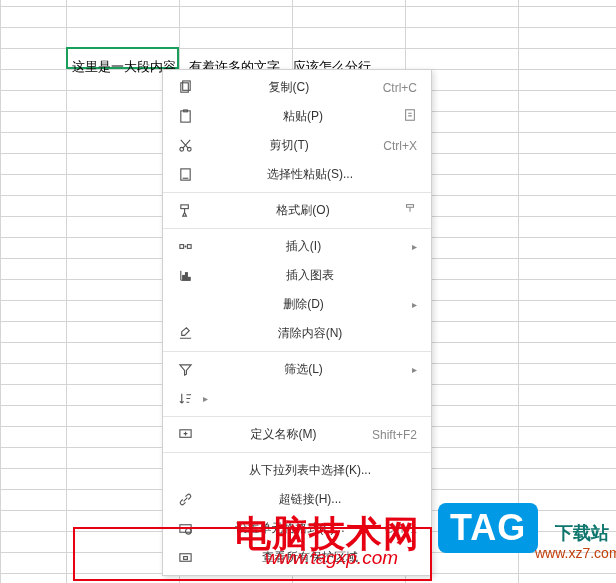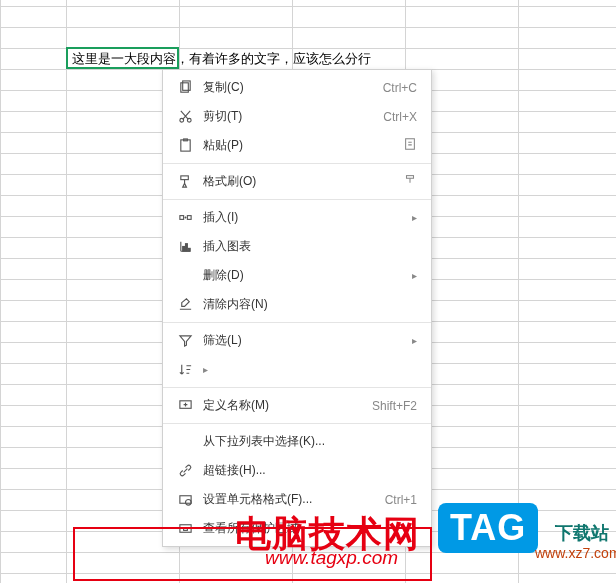--- a/index.html
+++ b/index.html
@@ -48,20 +48,21 @@
     width: 270px;
     padding: 3px 0;
   }
   .menu-item {
     display: flex;
     align-items: center;
     height: 29px;
     padding: 0 14px 0 12px;
     cursor: default;
     position: relative;
+    text-align: center;
   }
   .menu-icon {
     width: 20px;
     display: flex;
     align-items: center;
     justify-content: center;
     color: #555;
   }
   .menu-icon svg { width: 15px; height: 15px; }
   .menu-label {
@@ -162,63 +163,72 @@
     <div class="hline" style="top: 573px;"></div>
     <div class="vline" style="left: 0px;"></div>
     <div class="vline" style="left: 66px;"></div>
     <div class="vline" style="left: 179px;"></div>
     <div class="vline" style="left: 292px;"></div>
     <div class="vline" style="left: 405px;"></div>
     <div class="vline" style="left: 518px;"></div>
   </div>
 
 <div class="selected-cell" style="left:66px; top:47px; width:113px; height:22px;"></div>
-<div class="cell-text" style="left:68px; top:48px;text-align:center;">这里是一大段内容，有着许多的文字，应该怎么分行</div>
+<div class="cell-text" style="left:68px; top:56px;text-align:center;">这里是一大段内容，有着许多的文字，应该怎么分行</div>
 
 <div class="context-menu" style="left:162px; top:69px;">
 
   <div class="menu-item">
     <span class="menu-icon">
       <svg viewBox="0 0 16 16" fill="none" stroke="#555" stroke-width="1.2">
           <rect x="3" y="3" width="8" height="10"></rect>
           <rect x="5" y="1" width="8" height="10"></rect>
         </svg>
     </span>
     <span class="menu-label">复制(C)</span>
     <span class="menu-shortcut">Ctrl+C</span>
-  </div>
-
-  <div class="menu-item">
-    <span class="menu-icon">
-      <svg viewBox="0 0 16 16" fill="none" stroke="#555" stroke-width="1.2">
-          <circle cx="4" cy="12" r="2"></circle>
-          <circle cx="12" cy="12" r="2"></circle>
-          <path d="M5 11 L13 2 M11 11 L3 2"></path>
-        </svg>
-    </span>
-    <span class="menu-label">剪切(T)</span>
-    <span class="menu-shortcut">Ctrl+X</span>
   </div>
 
   <div class="menu-item">
     <span class="menu-icon">
       <svg viewBox="0 0 16 16" fill="none" stroke="#555" stroke-width="1.2">
           <rect x="3" y="2" width="10" height="12"></rect>
           <rect x="6" y="1" width="4" height="2"></rect>
         </svg>
     </span>
     <span class="menu-label">粘贴(P)</span>
     <span class="menu-right-icon">
       <svg viewBox="0 0 16 16" fill="none" stroke="#888" stroke-width="1.2">
           <rect x="3" y="2" width="10" height="12"></rect>
           <path d="M6 6h4M6 9h4"></path>
         </svg>
     </span>
   </div>
 
+  <div class="menu-item">
+    <span class="menu-icon">
+      <svg viewBox="0 0 16 16" fill="none" stroke="#555" stroke-width="1.2">
+          <circle cx="4" cy="12" r="2"></circle>
+          <circle cx="12" cy="12" r="2"></circle>
+          <path d="M5 11 L13 2 M11 11 L3 2"></path>
+        </svg>
+    </span>
+    <span class="menu-label">剪切(T)</span>
+    <span class="menu-shortcut">Ctrl+X</span>
+  </div>
+
+  <div class="menu-item">
+    <span class="menu-icon">
+      <svg viewBox="0 0 16 16" fill="none" stroke="#555" stroke-width="1.2">
+          <rect x="3" y="2" width="10" height="12"></rect>
+          <path d="M5 12h6"></path>
+        </svg>
+    </span>
+    <span class="menu-label">选择性粘贴(S)...</span>
+  </div>
 
   <div class="menu-sep"></div>
 
   <div class="menu-item">
     <span class="menu-icon">
       <svg viewBox="0 0 16 16" fill="none" stroke="#555" stroke-width="1.2">
           <rect x="3" y="2" width="8" height="4"></rect>
           <path d="M7 6v4l-2 4h4l-2-4"></path>
         </svg>
     </span>

